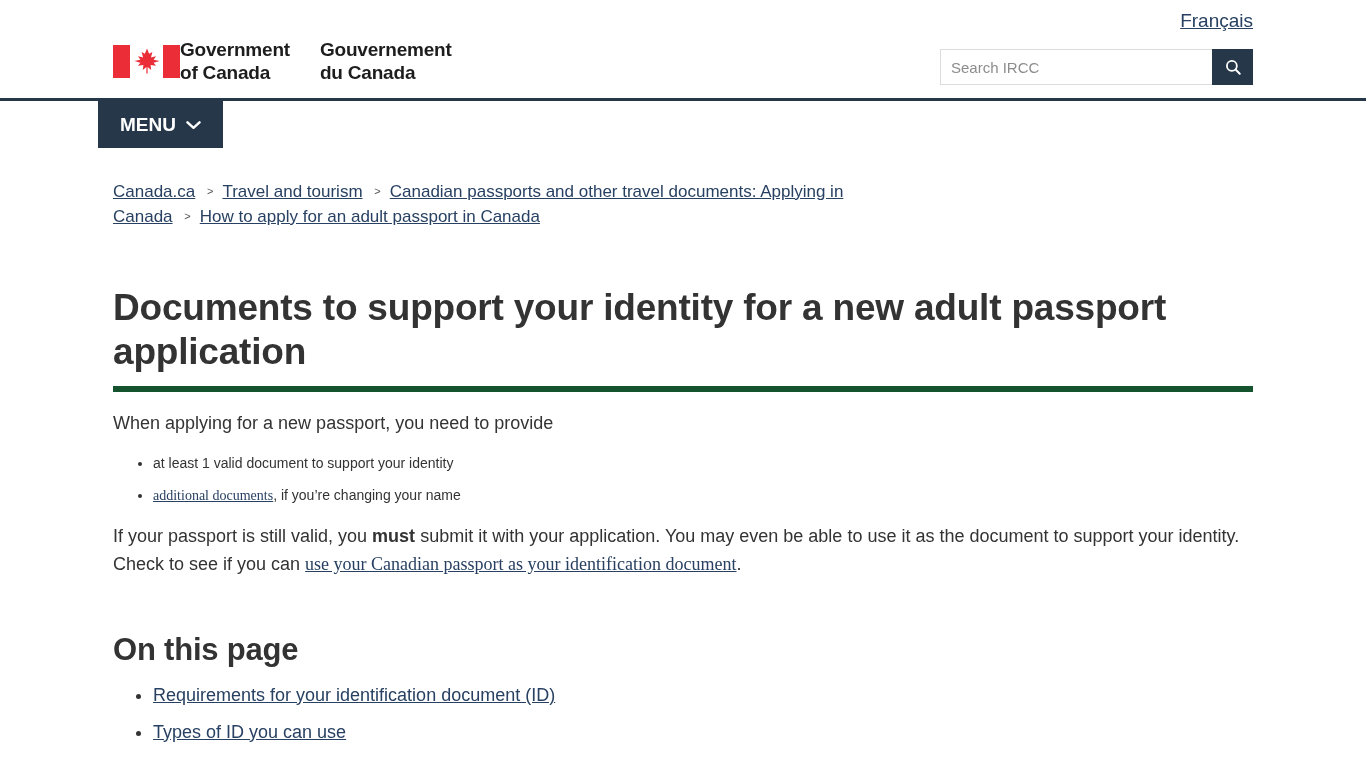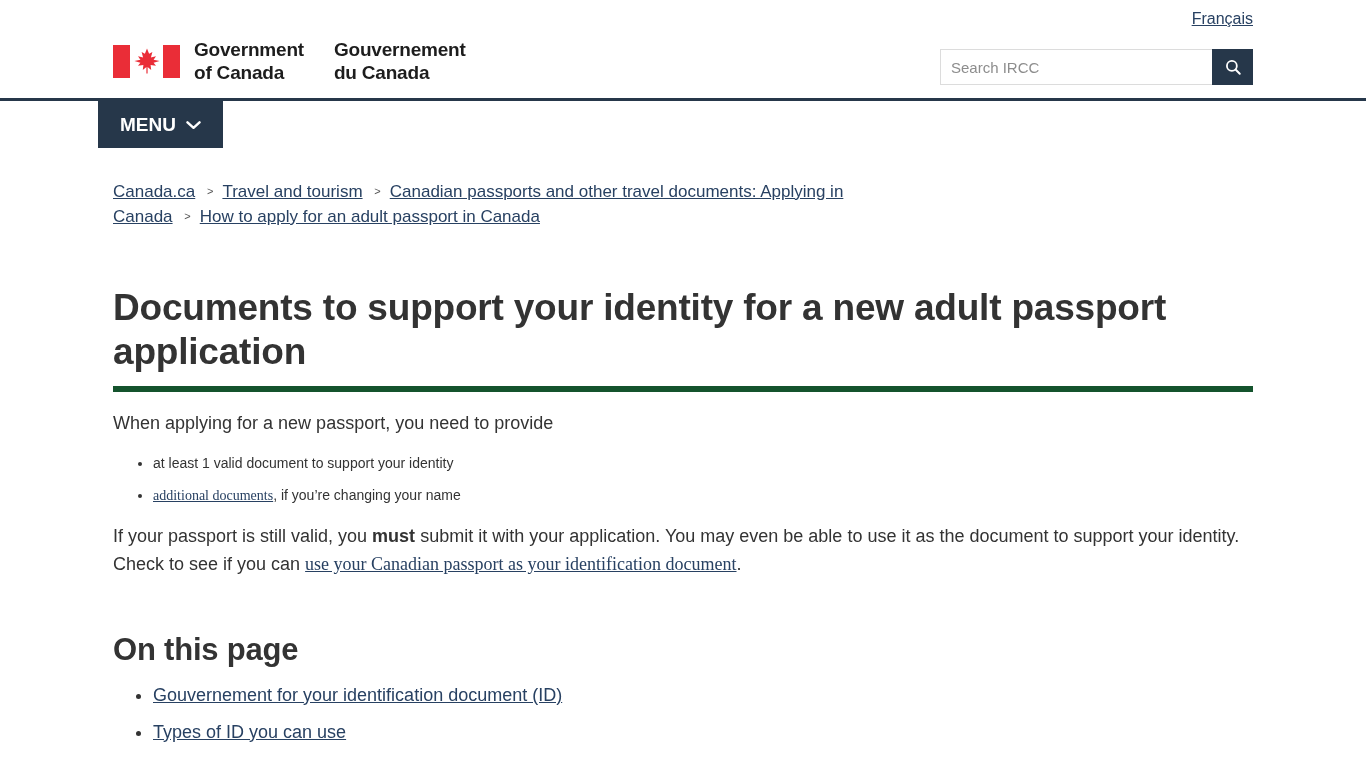--- a/index.html
+++ b/index.html
@@ -25,32 +25,31 @@
     height: 101px;
     background: #ffffff;
   }
   .lang-bar {
     position: absolute;
     top: 10px;
     right: 113px;
     text-align: right;
   }
   .lang-link {
-    font-size: 16px;
+    font-size: 19px;
     color: #284162;
     text-decoration: underline;
     cursor: pointer;
   }
   .brand {
     position: absolute;
     left: 113px;
     top: 38px;
     display: flex;
     align-items: center;
-    gap: 14px;
   }
   .flag {
     width: 67px;
     height: 33px;
     position: relative;
     flex: none;
   }
   .flag .bar {
     position: absolute;
     top: 0;
@@ -312,21 +311,21 @@
         <a class="inline-link">additional documents</a><span>, if you’re changing your name</span>
       </li>
     </ul>
 
     <p class="body-text tight"><span>If your passport is still valid, you </span><strong>must</strong><span> submit it with your application. You may even be able to use it as the document to support your identity. Check to see if you can </span><a class="inline-link">use your Canadian passport as your identification document</a><span>.</span></p>
 
     <h2>On this page</h2>
 
     <ul class="toc">
       <li>
-        <a>Gouvernement for your identification document (ID)</a>
+        <a>Requirements for your identification document (ID)</a>
       </li>
       <li>
         <a>Types of ID you can use</a>
       </li>
     </ul>
 
   </div>
 </main>
 
 </body></html>

